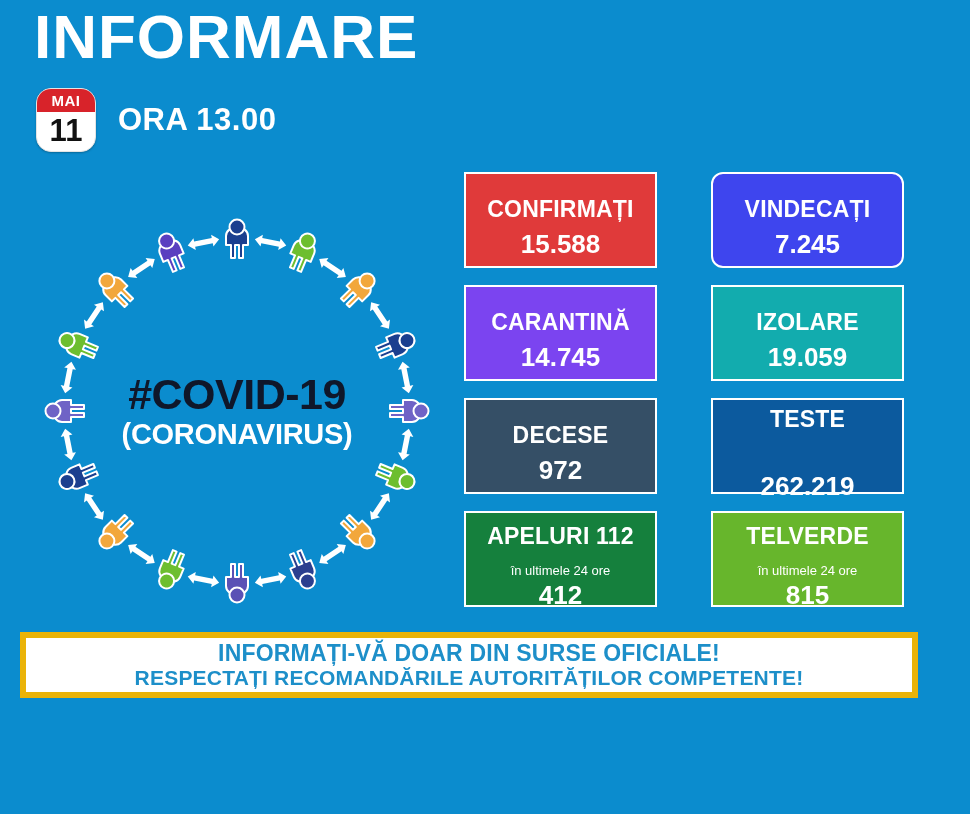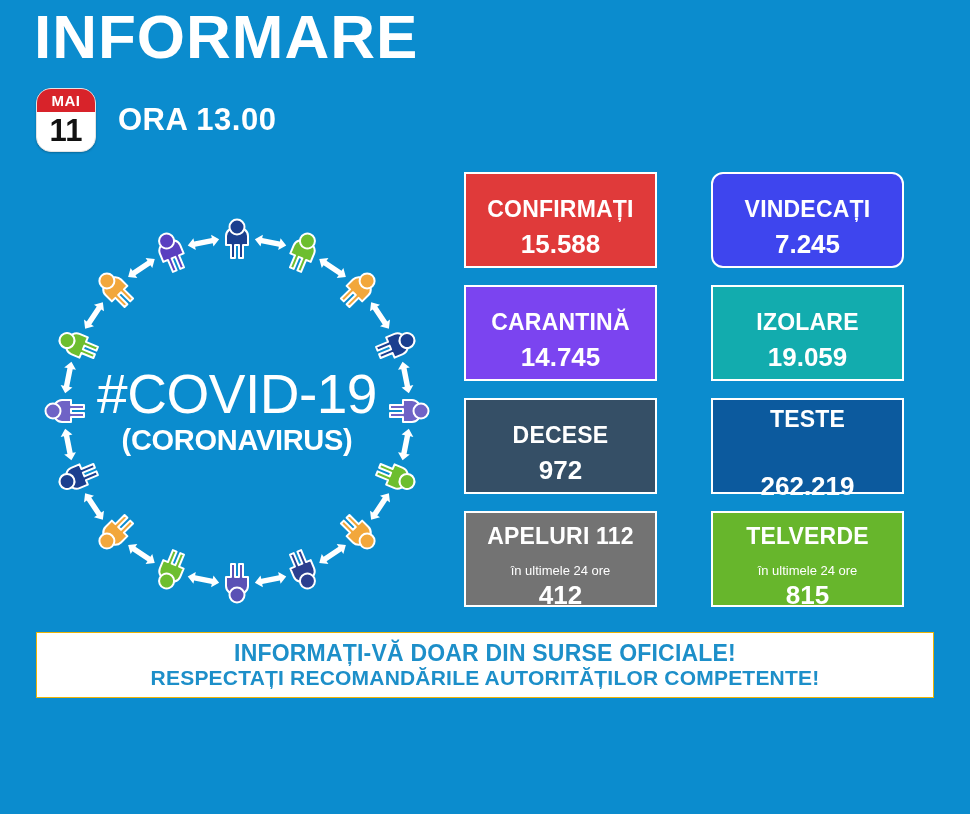--- a/index.html
+++ b/index.html
@@ -37,21 +37,21 @@
     padding-bottom:2px;
   }
   .hour{font-size:31px;font-weight:bold;color:#ffffff;letter-spacing:.5px;}
 
   
   .ring-wrap{position:absolute;left:22px;top:196px;width:430px;height:430px;}
   .ring-wrap svg{display:block;}
   .ring-text{position:absolute;left:0;top:0;width:430px;height:430px;
     display:flex;flex-direction:column;align-items:center;justify-content:center;
     pointer-events:none;}
-  .ring-main{font-size:55px;font-weight:normal;color:#ffffff;letter-spacing:-.5px;line-height:1;}
+  .ring-main{font-size:43px;font-weight:bold;color:#0f172a;letter-spacing:-.5px;line-height:1;}
   .ring-sub{font-size:29px;font-weight:bold;color:#fff;letter-spacing:-.3px;margin-top:4px;line-height:1;}
 
   
   .cards{position:absolute;left:464px;top:172px;width:440px;}
   .card-row{display:flex;gap:54px;margin-bottom:17px;}
   .card{
     width:193px;box-sizing:border-box;
     border:2px solid #ffffff;
     display:flex;flex-direction:column;align-items:center;justify-content:center;
     color:#ffffff;text-align:center;
@@ -59,24 +59,24 @@
   }
   .card.h1{height:96px;}
   .card.h2{height:96px;}
   .card-label{font-size:23px;font-weight:bold;letter-spacing:.2px;line-height:1.1;}
   .card-note{font-size:13px;font-weight:normal;line-height:1.1;margin-top:15px;}
   .card-value{font-size:26px;font-weight:bold;margin-top:9px;line-height:1;}
   .card.withnote .card-value{margin-top:4px;}
 
   
   .banner{
-    position:absolute;left:36px;top:632px;width:898px;height:66px;
+    position:absolute;left:20px;top:632px;width:898px;height:66px;
     background:#ffffff;box-sizing:border-box;
     display:flex;flex-direction:column;align-items:center;justify-content:center;
-    border:1px solid #eab308;
+    border:6px solid #eab308;
   }
   .banner-l1{font-size:23px;font-weight:bold;color:#1d8fc9;letter-spacing:.2px;line-height:1.15;}
   .banner-l2{font-size:21px;font-weight:bold;color:#1d8fc9;letter-spacing:.2px;line-height:1.15;}
 
   
   .footer{position:absolute;left:0;top:706px;width:970px;height:108px;}
 </style>
 </head>
 <body style="background: rgb(11, 140, 206);">
 
@@ -242,21 +242,21 @@
       <div class="card h1" style="background: rgb(53, 79, 102);">
         <div class="card-label">DECESE</div>
         <div class="card-value">972</div>
       </div>
       <div class="card h1" style="background: rgb(12, 90, 158); gap: 32px;">
         <div class="card-label">TESTE</div>
         <div class="card-value">262.219</div>
       </div>
     </div>
     <div class="card-row">
-      <div class="card h2 withnote" style="background: #737373;">
+      <div class="card h2 withnote" style="background: #15803d;">
         <div class="card-label">APELURI 112</div>
         <div class="card-note">în ultimele 24 ore</div>
         <div class="card-value">412</div>
       </div>
       <div class="card h2 withnote" style="background: rgb(103, 182, 44);">
         <div class="card-label">TELVERDE</div>
         <div class="card-note">în ultimele 24 ore</div>
         <div class="card-value">815</div>
       </div>
     </div>

